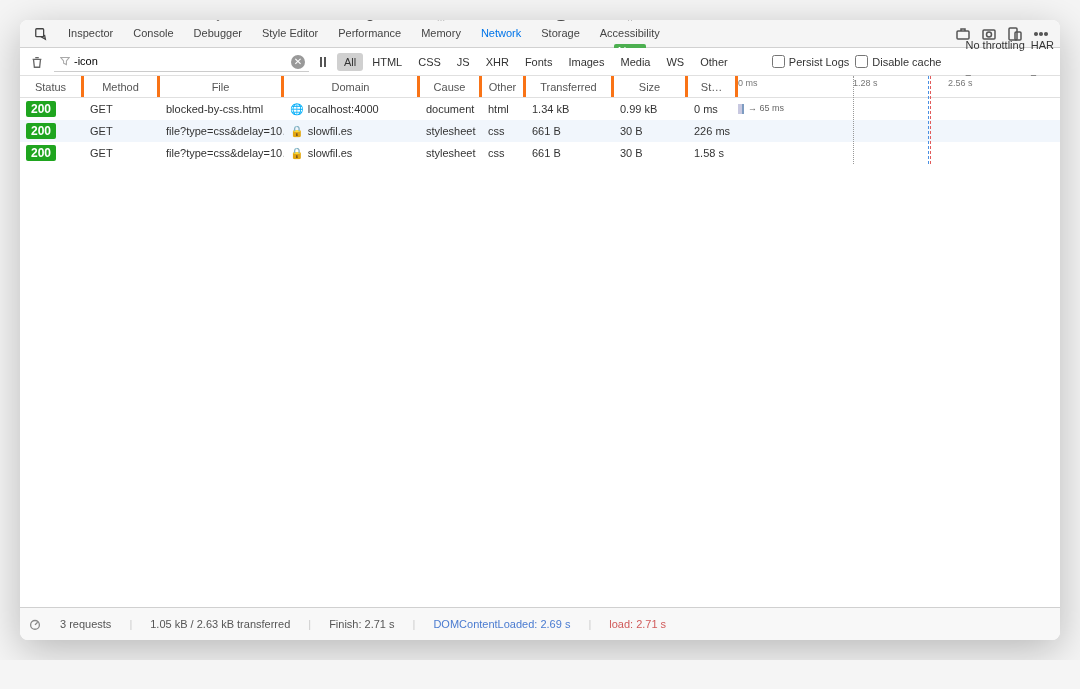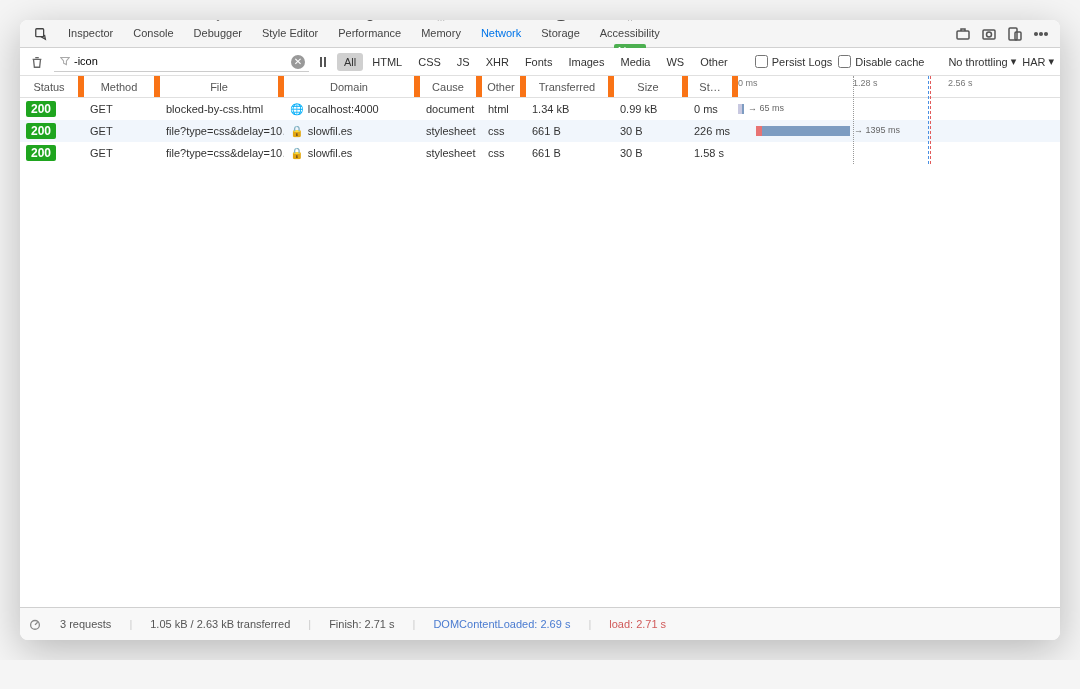--- a/index.html
+++ b/index.html
@@ -27,23 +27,23 @@
 .filter-funnel { position: absolute; left: 6px; color: #aaa; }
 .filter-input { width: 255px; height: 20px; border: none; border-bottom: 1px solid #ccc; padding: 0 24px 0 20px; font-size: 11px; outline: none; }
 .clear-btn { position: absolute; right: 4px; width: 14px; height: 14px; border-radius: 50%; background: #999; color: #fff; font-size: 10px; display: flex; align-items: center; justify-content: center; cursor: pointer; }
 .pause-btn { width: 16px; height: 16px; display:flex; align-items:center; justify-content:center; gap:2px; }
 .pause-btn span { width:2px; height:10px; background:#555; display:inline-block; }
 .filter-pills { display: flex; gap: 2px; }
 .pill { padding: 3px 7px; border-radius: 3px; cursor: pointer; font-size: 11px; }
 .pill.active { background: #d0d0d0; }
 .chk { display: flex; align-items: center; gap: 4px; cursor: pointer; }
 .chk input { margin: 0; }
-.select-label { display: flex; align-items: flex-end; gap: 3px; cursor: pointer; }
+.select-label { display: flex; align-items: flex-start; gap: 20px; cursor: pointer; flex-direction: column; }
 .headers { height: 22px; background: #fff; border-bottom: 1px solid #e0e0e0; display: flex; position: relative; }
-.hcol { display: flex; align-items: center; justify-content: center; font-size: 11px; color: #555; border-right: 6px solid #f97316; padding: 0 4px; }
+.hcol { display: flex; align-items: center; justify-content: center; font-size: 11px; color: #555; border-right: 3px solid #f97316; padding: 0 4px; }
 .rows { flex: none; }
 .row { height: 22px; display: flex; align-items: center; font-size: 11px; position: relative; }
 .row.striped { background: #f1f6fc; }
 .cell { padding: 0 6px; display: flex; align-items: center; gap: 4px; overflow: hidden; white-space: nowrap; text-overflow: ellipsis; }
 .status-badge { background: #1fa51f; color: #fff; font-size: 12px; padding: 1px 5px; border-radius: 2px; font-weight: bold; }
 .lock-ico { color: #2a2; }
 .globe-ico { color: #999; }
 .waterfall { position: relative; height: 14px; flex:1; }
 .wf-bar { position: absolute; height: 10px; top: 2px; }
 .wf-wait { background: #c8c8e0; }
@@ -283,25 +283,20 @@
         <div class="cell" style="width:124px">file?type=css&amp;delay=10…</div>
         <div class="cell" style="width:136px">
           <span class="lock-ico">🔒</span>
           <span>slowfil.es</span>
         </div>
         <div class="cell" style="width:62px">stylesheet</div>
         <div class="cell" style="width:44px">css</div>
         <div class="cell" style="width:88px">661 B</div>
         <div class="cell" style="width:74px">30 B</div>
         <div class="cell" style="width:50px">226 ms</div>
-        <div class="waterfall">
-          <div class="wf-bar wf-blocked" style="left:18px;width:6px"></div>
-          <div class="wf-bar wf-receive" style="left:24px;width:88px"></div>
-          <span class="wf-label" style="left:116px">→ 1395 ms</span>
-        </div>
       </div>
       <div class="row">
         <div class="cell" style="width:64px">
           <span class="status-badge">200</span>
         </div>
         <div class="cell" style="width:76px">GET</div>
         <div class="cell" style="width:124px">file?type=css&amp;delay=10…</div>
         <div class="cell" style="width:136px">
           <span class="lock-ico">🔒</span>
           <span>slowfil.es</span>

